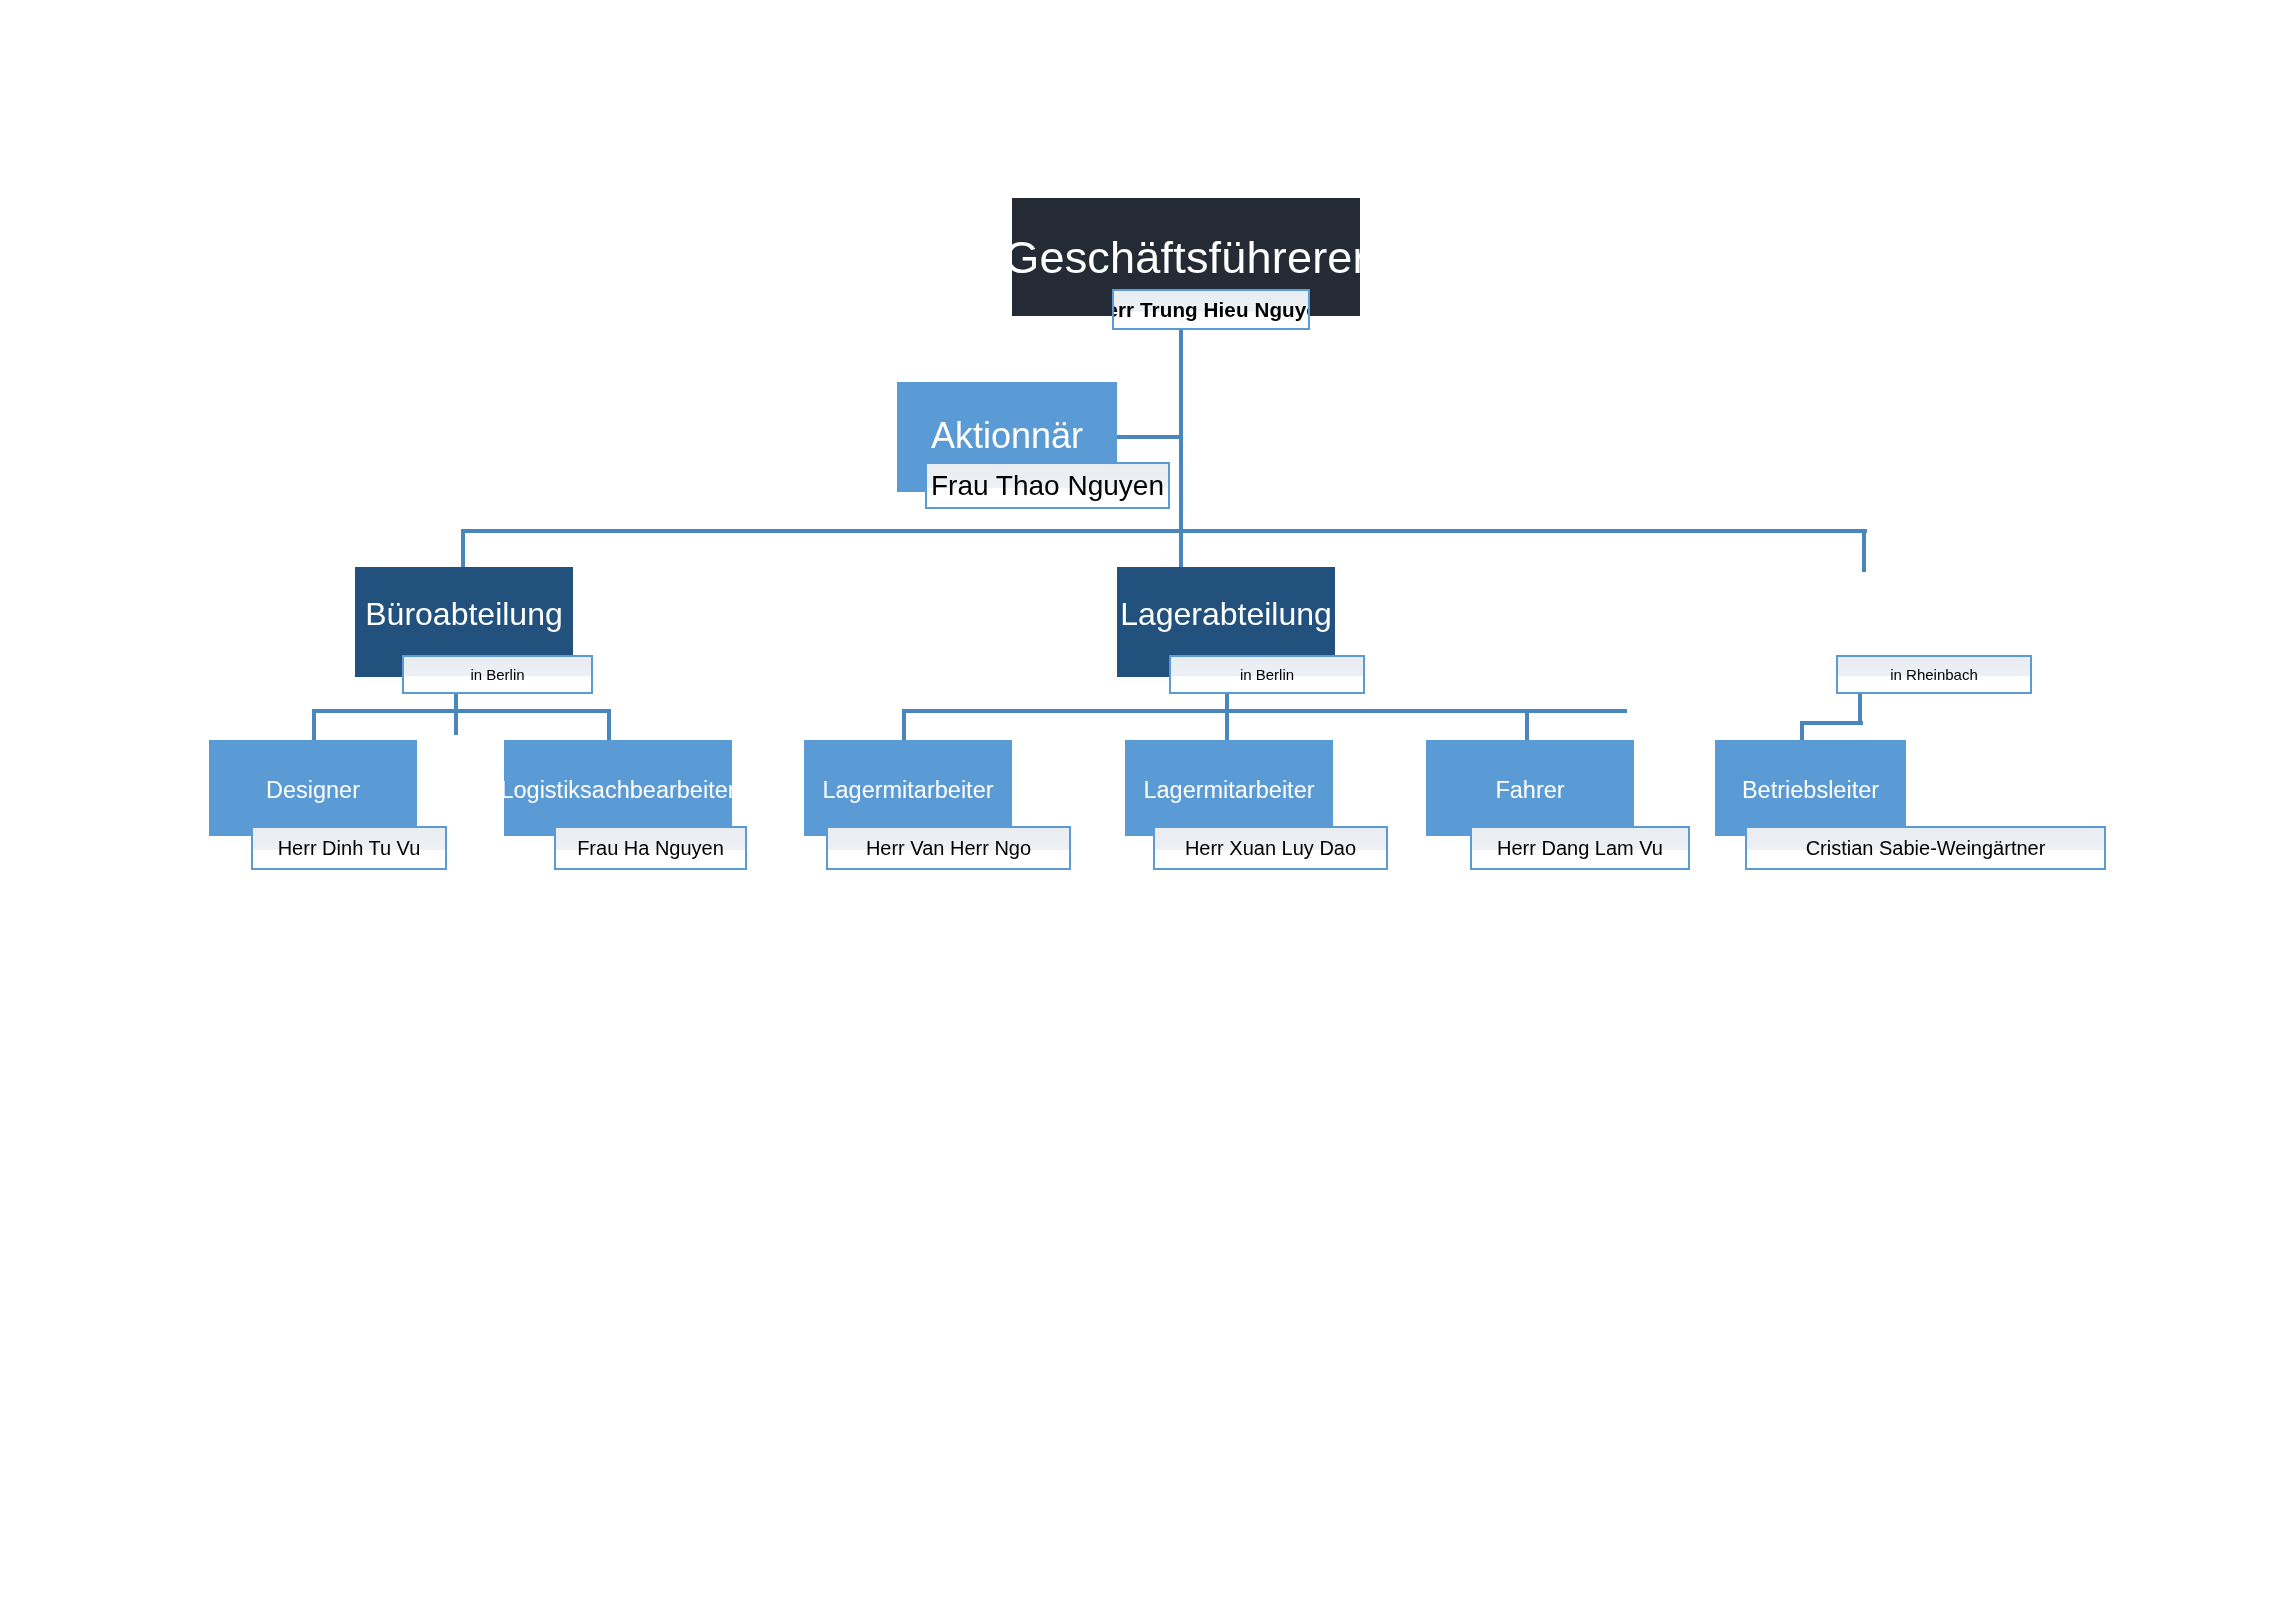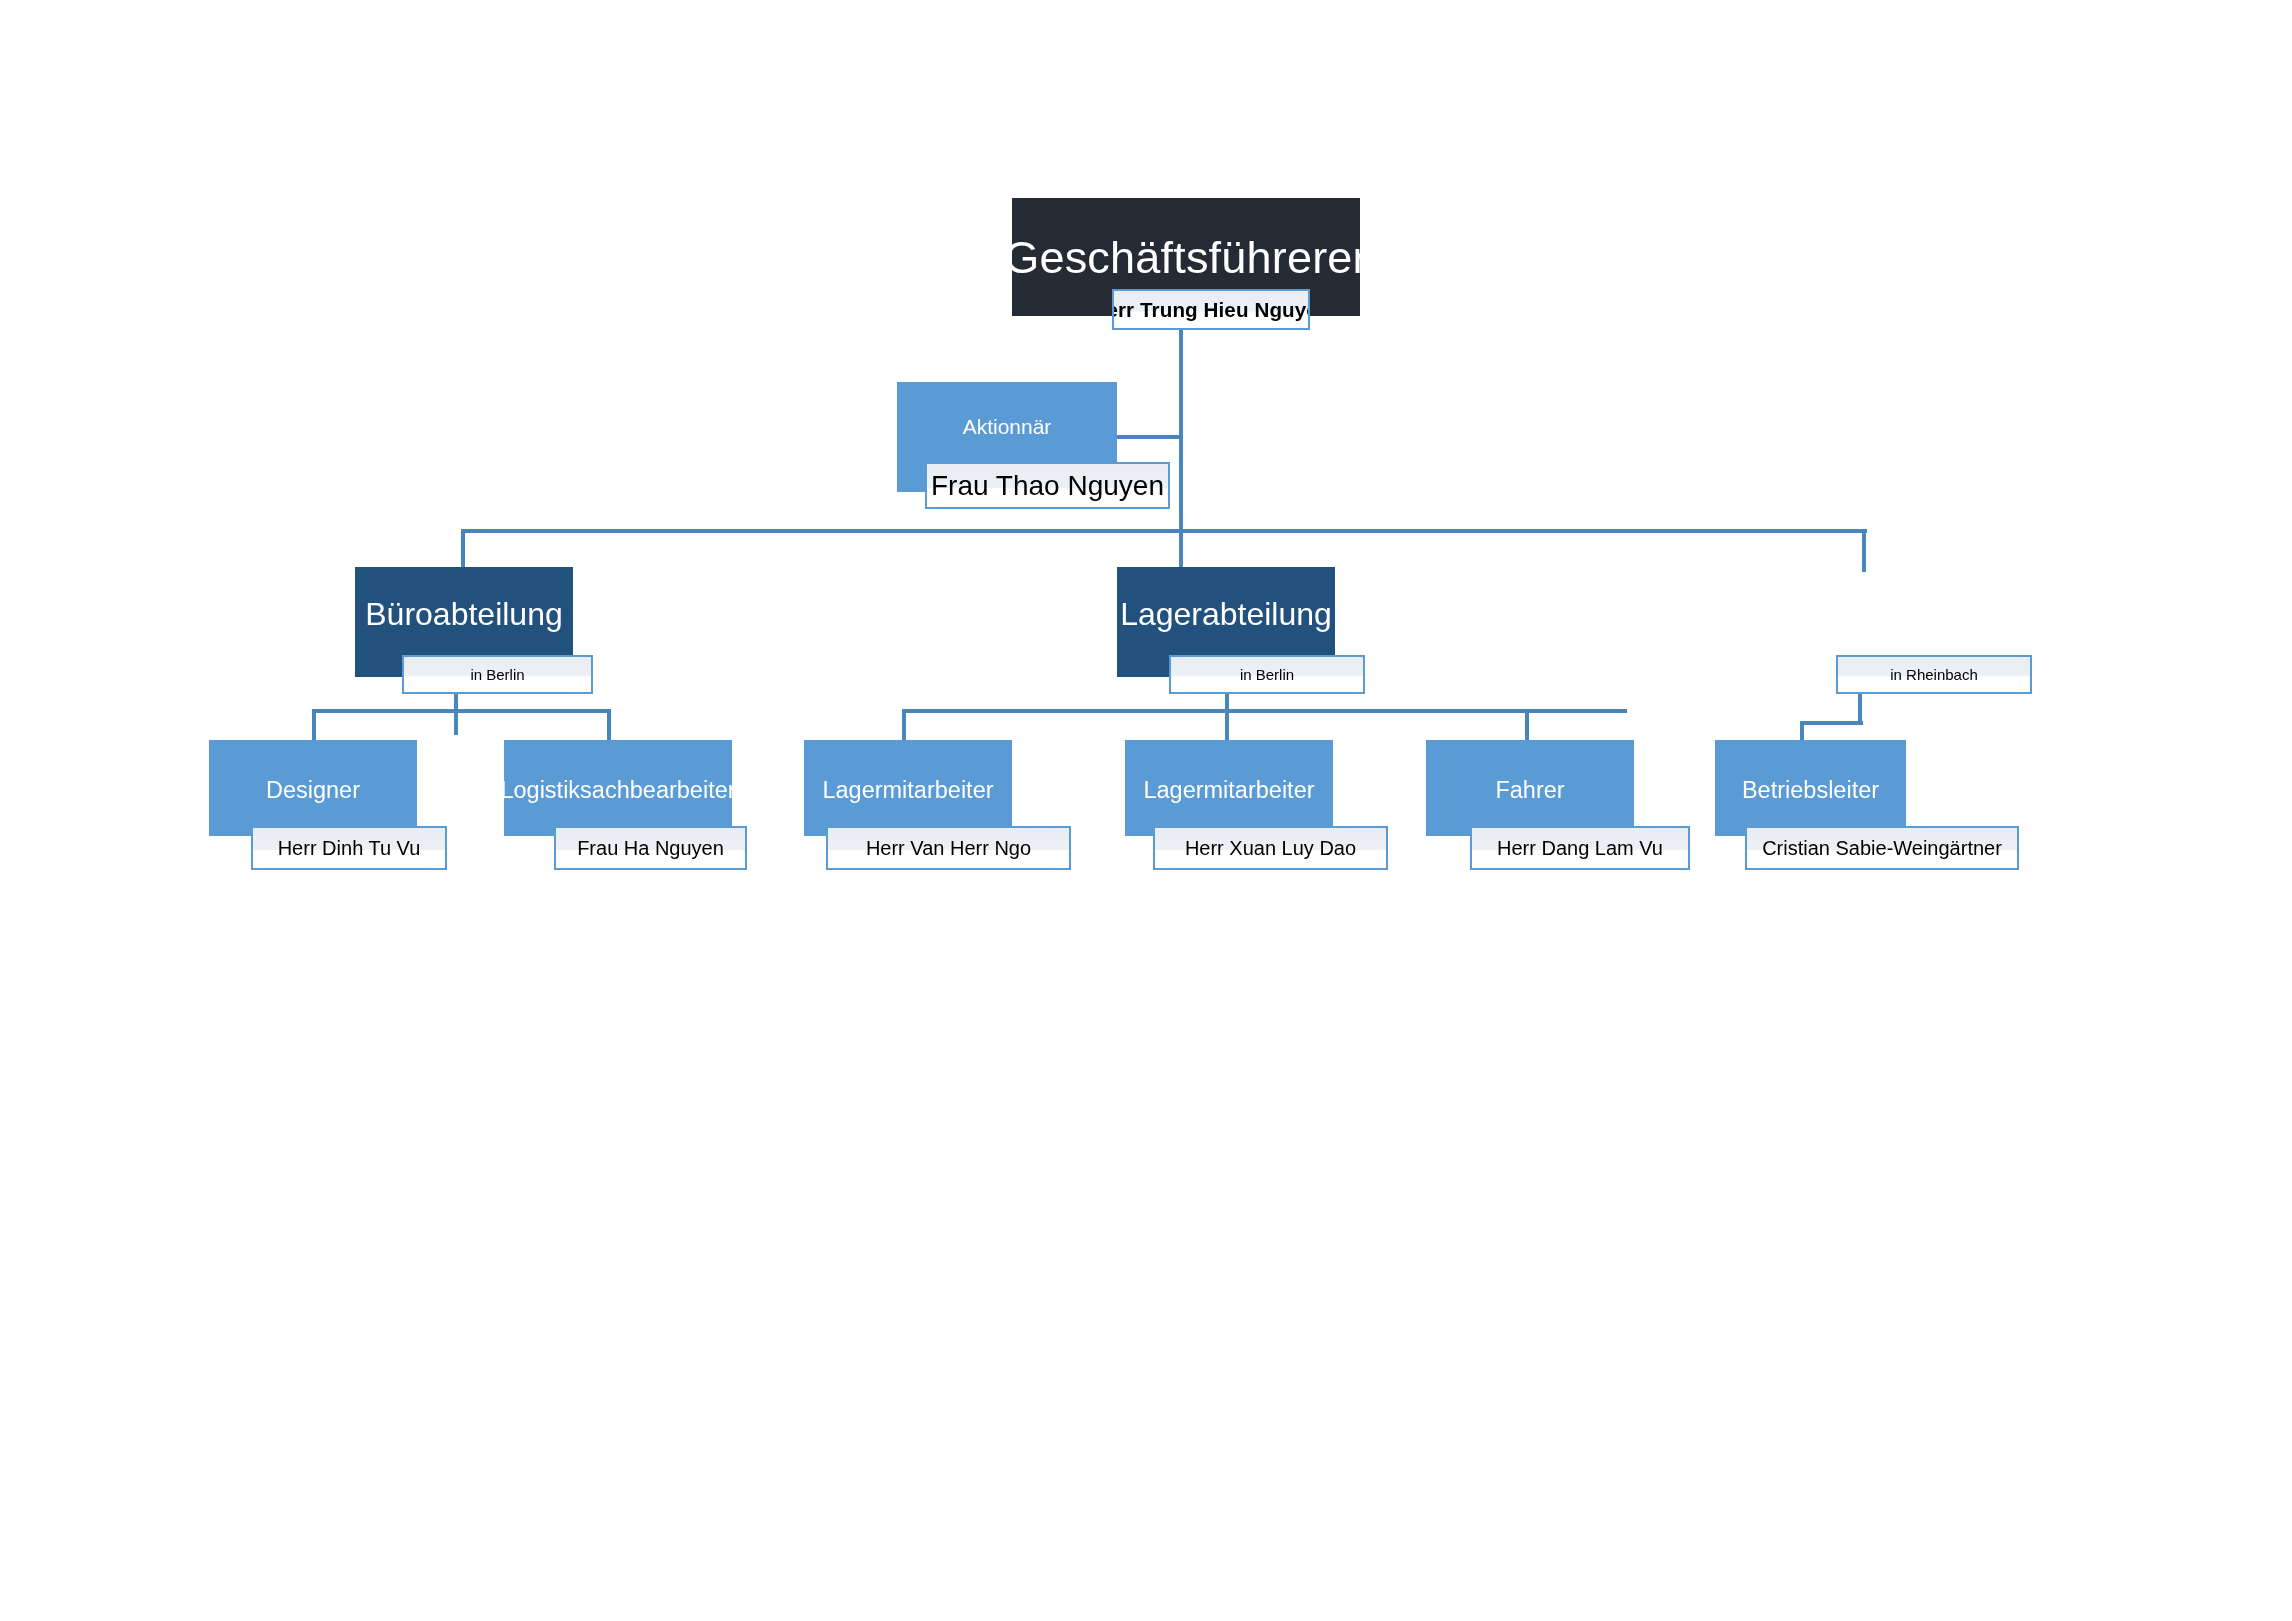--- a/index.html
+++ b/index.html
@@ -45,21 +45,21 @@
     padding-top: 34px;
   }
   .role-dept {
     background: #22517D;
     font-size: 32px;
     font-weight: 400;
     padding-top: 29px;
   }
   .role-sub {
     background: #5B9BD5;
-    font-size: 21px;
+    font-size: 36px;
     font-weight: 400;
     padding-top: 33px;
   }
   .role-leaf {
     background: #5B9BD5;
     font-size: 23.5px;
     font-weight: 400;
     padding-top: 37px;
   }
 
@@ -137,16 +137,16 @@
 
   <div class="role role-leaf" style="left:1125px; top:740px; width:208px; height:96px;">Lagermitarbeiter</div>
   <div class="plate plate-leaf" style="left:1153px; top:826px; width:235px; height:44px;">Herr Xuan Luy Dao</div>
 
   <div class="role role-leaf" style="left:1426px; top:740px; width:208px; height:96px;">Fahrer</div>
   <div class="plate plate-leaf" style="left:1470px; top:826px; width:220px; height:44px;">Herr Dang Lam Vu</div>
 
   <div class="plate plate-small" style="left:1836px; top:655px; width:196px; height:39px;">in Rheinbach</div>
 
   <div class="role role-leaf" style="left:1715px; top:740px; width:191px; height:96px;">Betriebsleiter</div>
-  <div class="plate plate-leaf" style="left:1745px; top:826px; width:274px; height:44px;">Cristian Sabie-Weingärtner</div>
+  <div class="plate plate-leaf" style="left:1745px; top:826px; width:361px; height:44px;">Cristian Sabie-Weingärtner</div>
 
 </div>
 
 
 </body></html>

